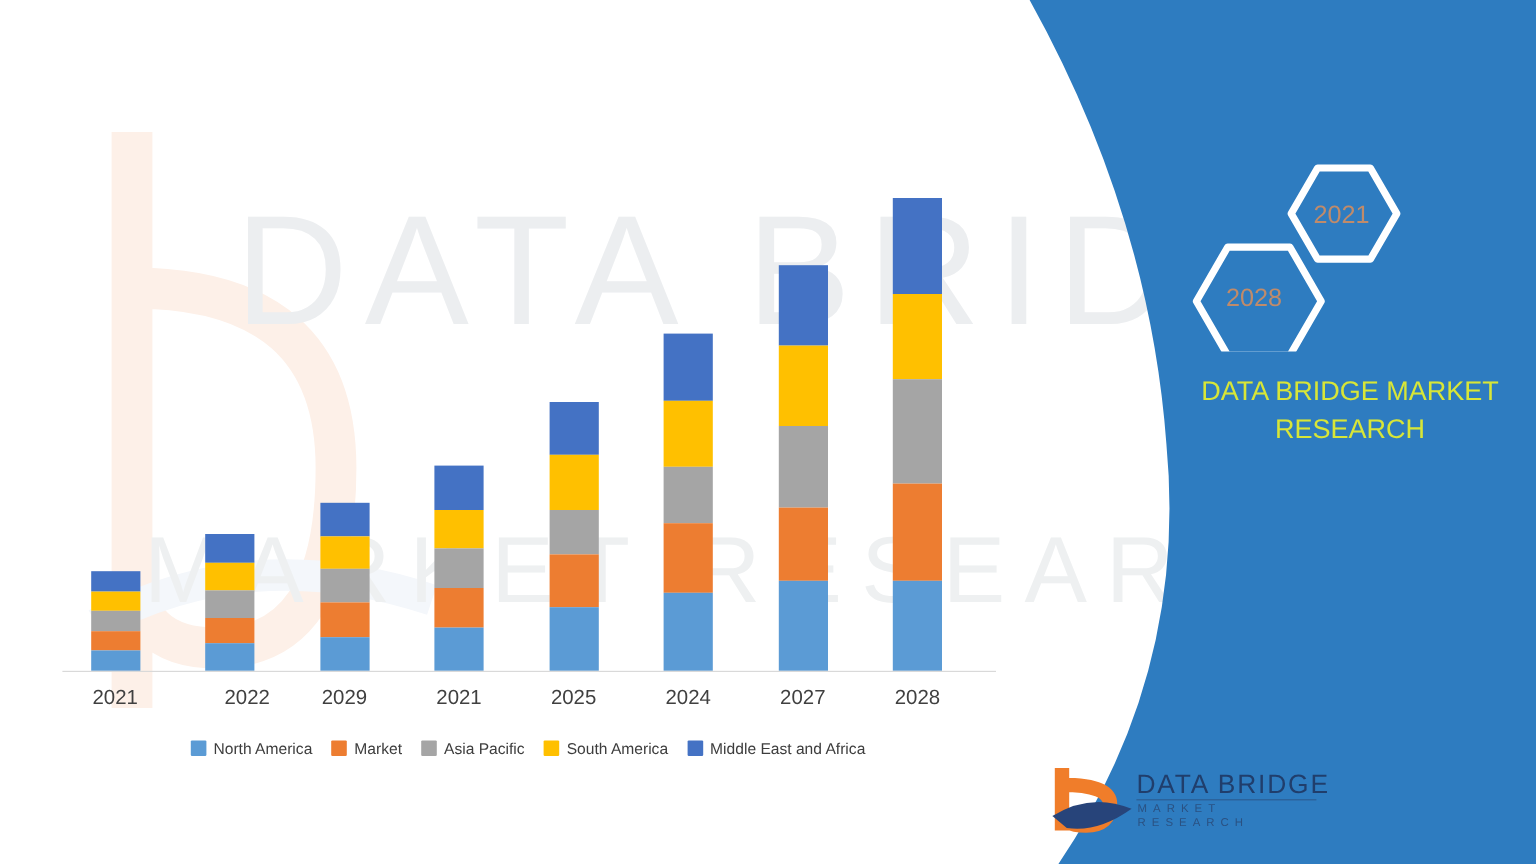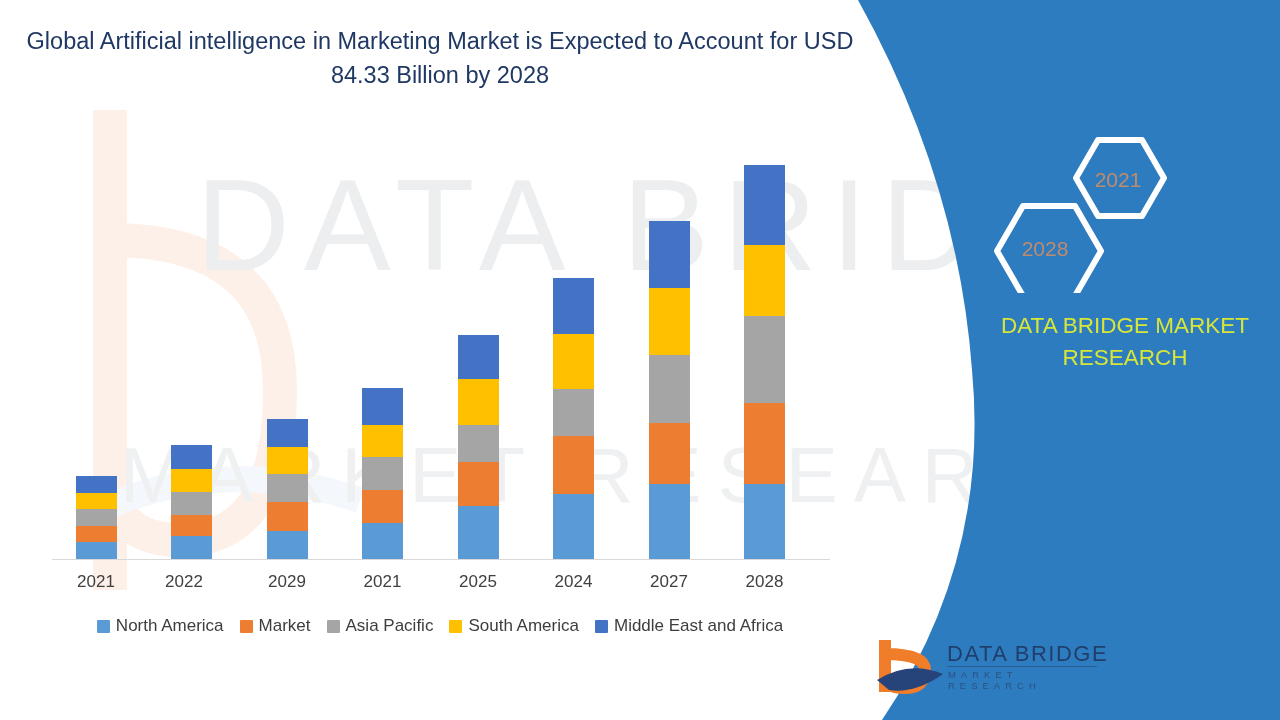--- a/index.html
+++ b/index.html
@@ -147,21 +147,21 @@
     align-items: center;
     gap: 6px;
   }
   .legend-swatch {
     width: 13px;
     height: 13px;
     border-radius: 1px;
     flex: 0 0 auto;
   }
   .legend-label {
-    font-size: 17px;
+    font-size: 13px;
     color: #3d3d3d;
   }
 
   
   #panel-title {
     position: absolute;
     left: 900px;
     top: 6px;
     width: 360px;
     text-align: center;
@@ -244,21 +244,20 @@
 <div id="stage">
 
   <svg id="wm-logo-b" viewBox="0 0 300 520">
     <path d="M40 20 L40 500 M40 150 Q210 150 210 300 Q210 450 110 450 Q40 450 40 380" fill="none" stroke="#fdf0e8" stroke-width="34"></path>
     <path d="M10 430 Q140 360 290 410" fill="none" stroke="#f4f7fb" stroke-width="26"></path>
   </svg>
 
   <div class="wm-text" id="wm-line1">DATA BRIDGE</div>
   <div class="wm-text" id="wm-line2">MARKET RESEARCH</div>
 
-  <div id="headline">Global Artificial intelligence in Marketing Market is Expected to Account for USD 84.33 Billion by 2028</div>
 
   <div id="chart-area">
     <div id="plot">
         <div class="bar" style="left: 35.5px;">
           <div class="seg" title="Middle East and Africa 2021: 4.3" style="background: rgb(68, 114, 196); height: 16.9106px;"></div>
           <div class="seg" title="South America 2021: 4.3" style="background: rgb(255, 192, 0); height: 16.9106px;"></div>
           <div class="seg" title="Asia Pacific 2021: 4.3" style="background: rgb(165, 165, 165); height: 16.9106px;"></div>
           <div class="seg" title="Europe 2021: 4" style="background: rgb(237, 125, 49); height: 15.7308px;"></div>
           <div class="seg" title="North America 2021: 4.3" style="background: rgb(91, 155, 213); height: 16.9106px;"></div>
         </div>
@@ -310,21 +309,21 @@
           <div class="seg" title="Asia Pacific 2028: 22.2" style="background: rgb(165, 165, 165); height: 87.3058px;"></div>
           <div class="seg" title="Europe 2028: 20.5" style="background: rgb(237, 125, 49); height: 80.6202px;"></div>
           <div class="seg" title="North America 2028: 19.2" style="background: rgb(91, 155, 213); height: 75.5077px;"></div>
         </div>
       </div>
     <div id="axis-line"></div>
   </div>
 
   <div id="x-labels">
       <div class="x-label" style="left: 11px;">2021</div>
-      <div class="x-label" style="left: 99px;">2022</div>
+      <div class="x-label" style="left: 121px;">2022</div>
       <div class="x-label" style="left: 202px;">2029</div>
       <div class="x-label" style="left: 297.5px;">2021</div>
       <div class="x-label" style="left: 393px; text-align: center;">2025</div>
       <div class="x-label" style="left: 488.5px;">2024</div>
       <div class="x-label" style="left: 584px;">2027</div>
       <div class="x-label" style="left: 679.5px;">2028</div>
     </div>
 
   <div id="legend">
       <div class="legend-item">

